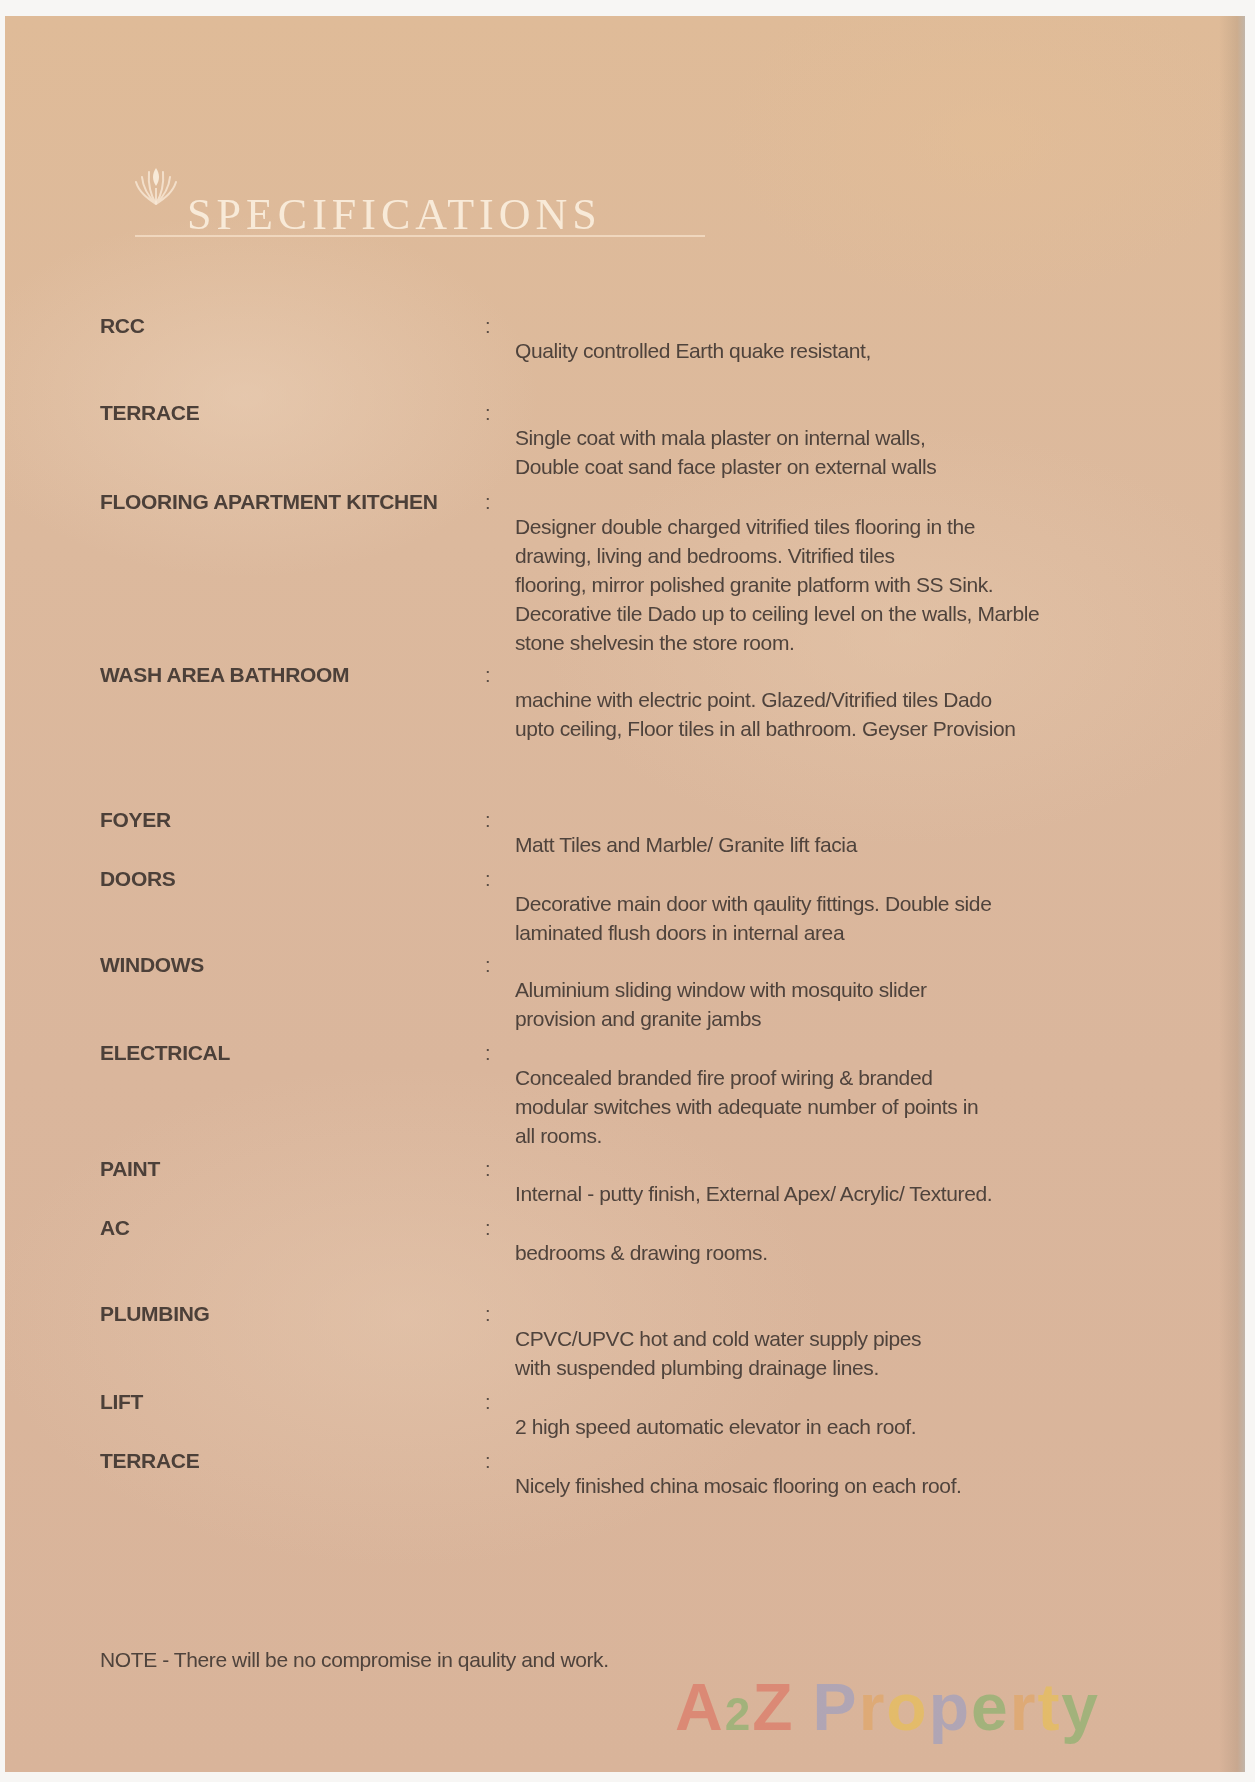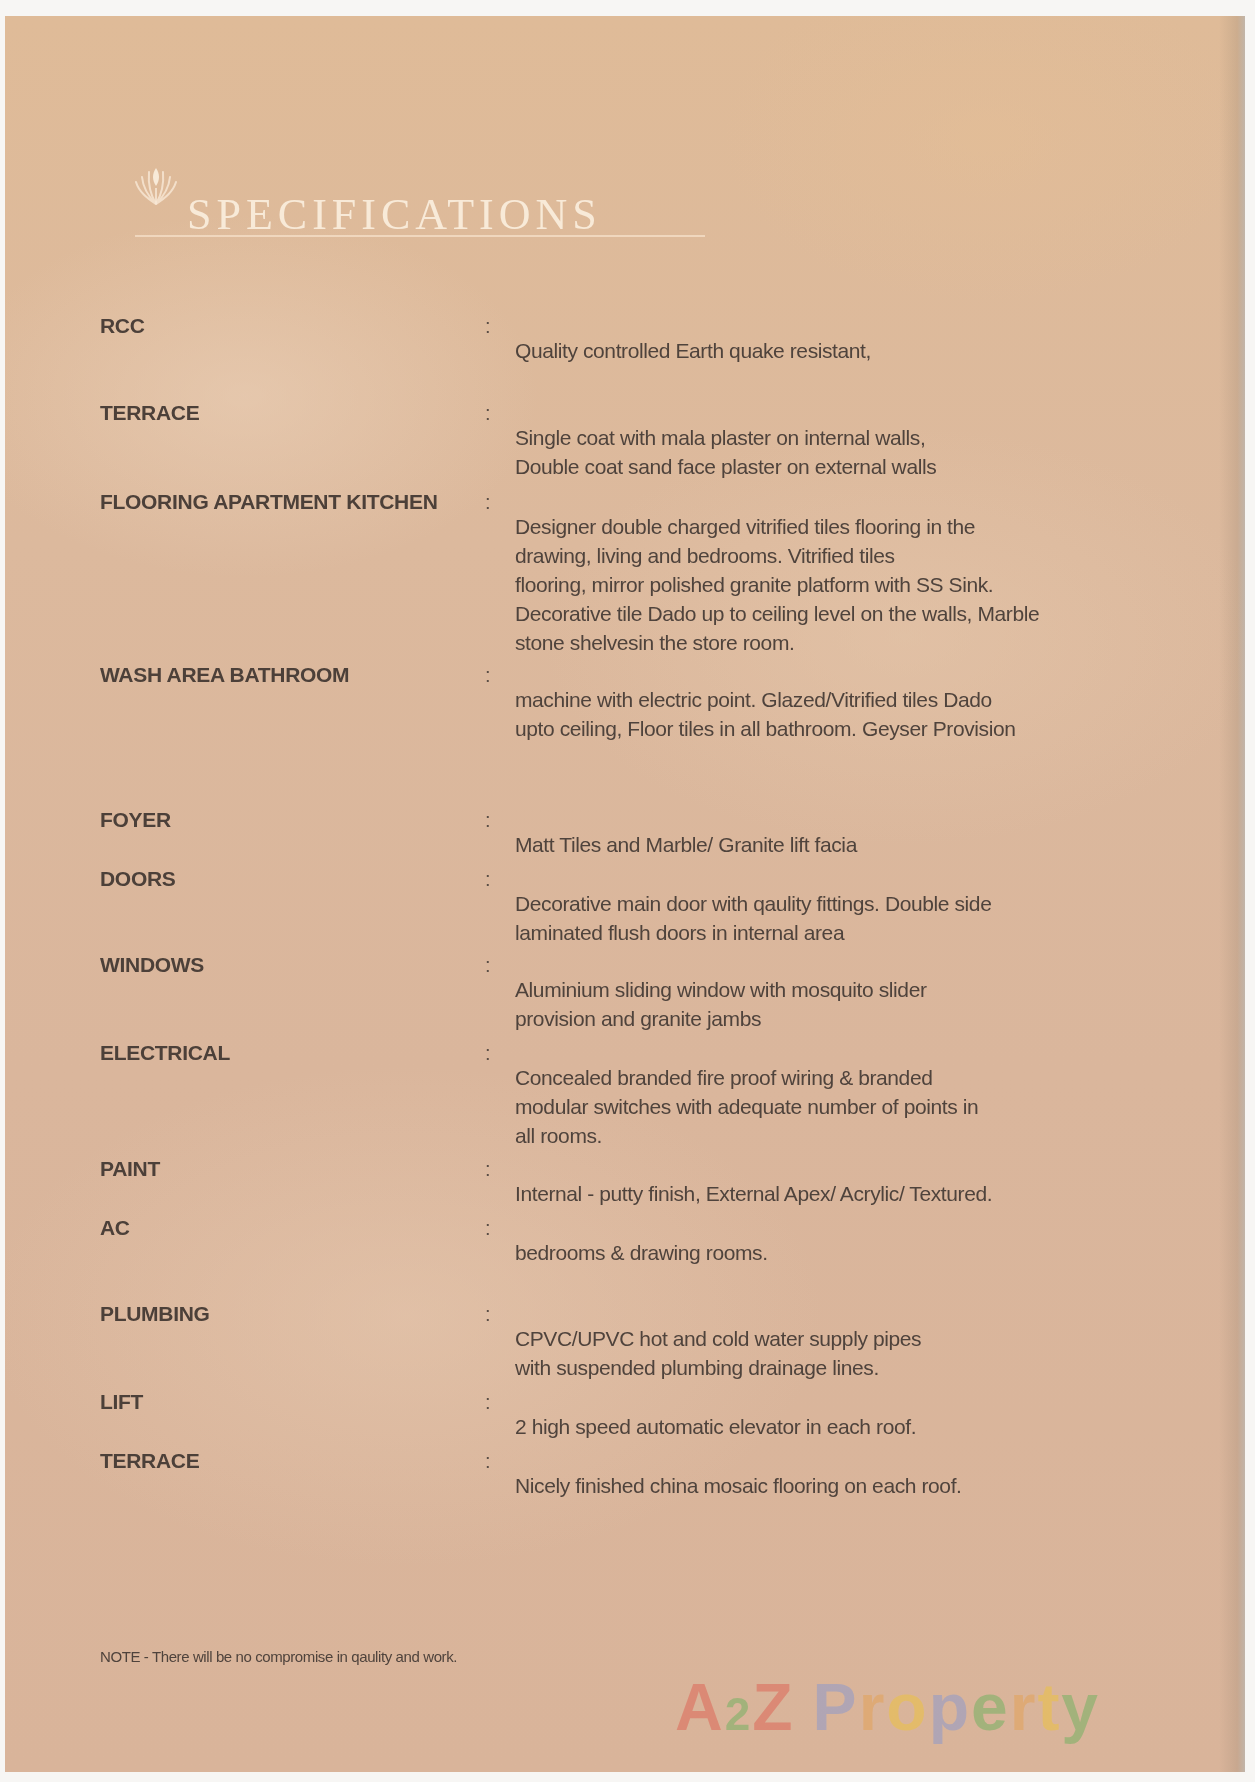--- a/index.html
+++ b/index.html
@@ -101,21 +101,21 @@
     }
     .spec-value span {
       display: block;
       white-space: nowrap;
     }
     .note {
       position: absolute;
       left: 95px;
       top: 1648px;
       font-family: "Liberation Sans", "DejaVu Sans", sans-serif;
-      font-size: 15px;
+      font-size: 21px;
       color: #4f433c;
       letter-spacing: -0.4px;
       text-align: center;
     }
     .watermark {
       position: absolute;
       left: 630px;
       top: 1668px;
       font-family: "Liberation Sans", "DejaVu Sans", sans-serif;
       font-weight: bold;

